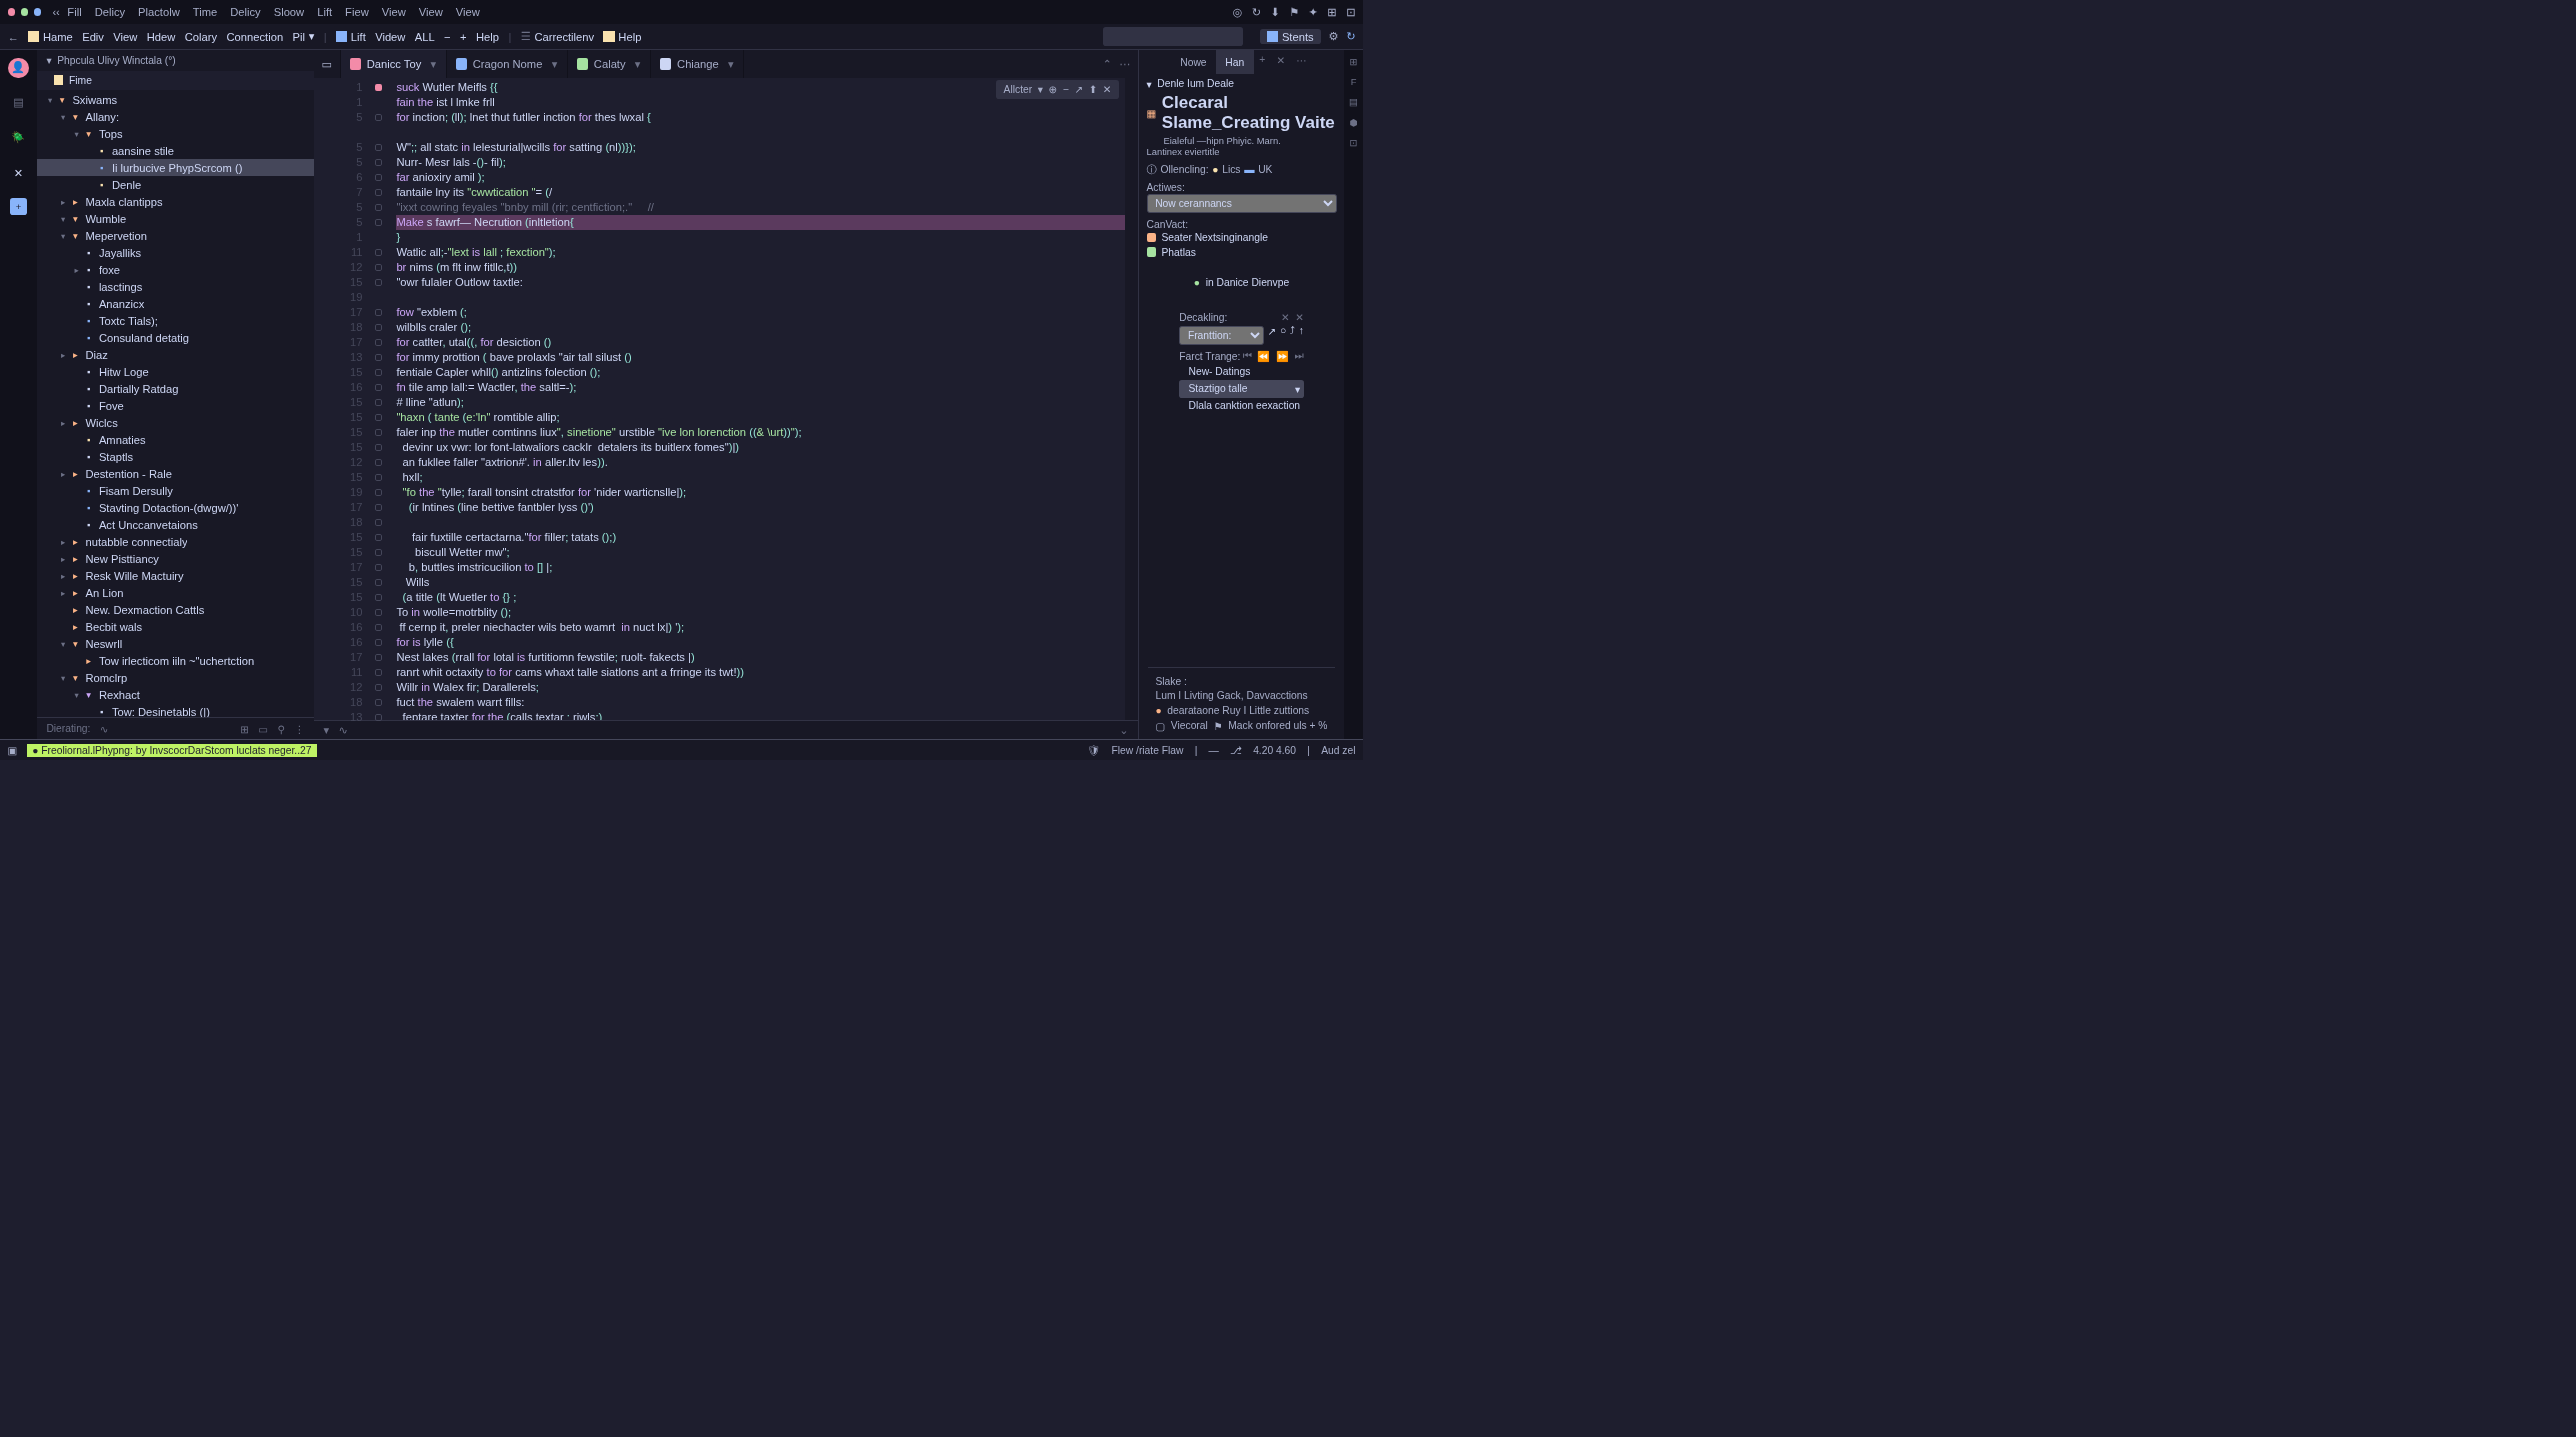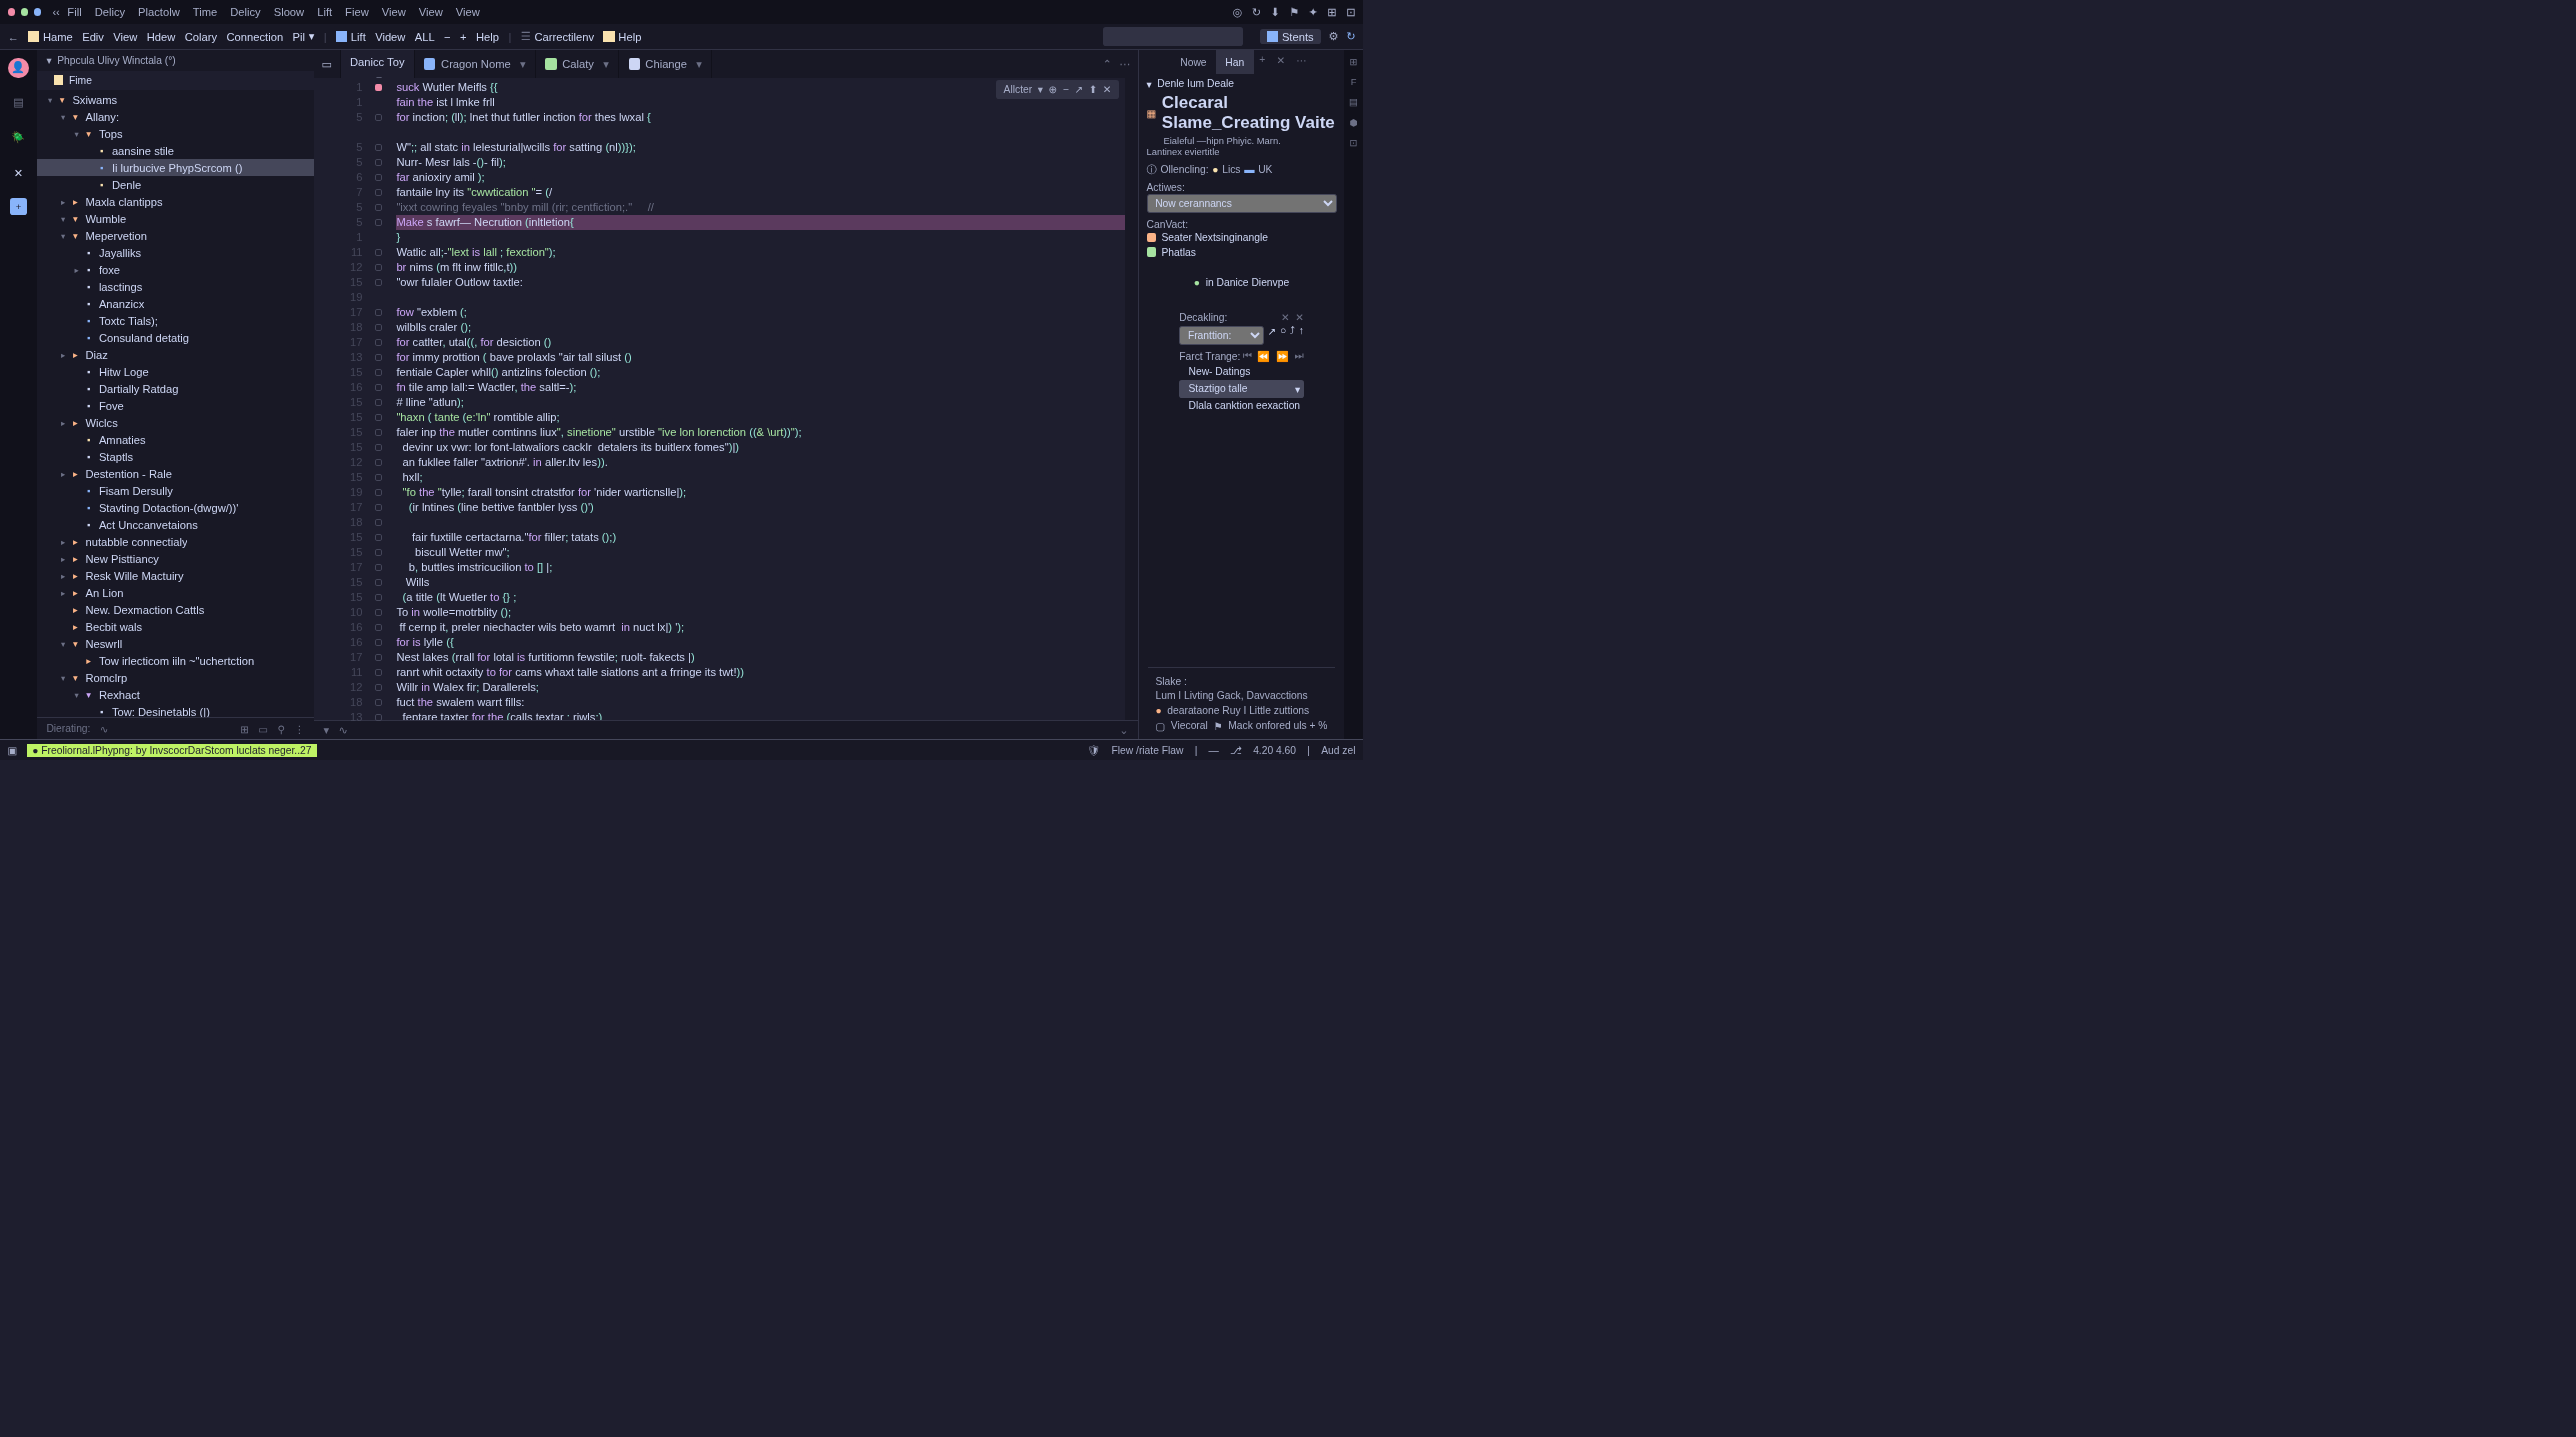--- a/index.html
+++ b/index.html
@@ -46,21 +46,21 @@
 .folder-icon { color: #fab387; }
 .file-icon-js { color: #f9e2af; }
 .file-icon-blue { color: #89b4fa; }
 .file-icon-purple { color: #cba6f7; }
 .sidebar-bottom { height: 22.5px; border-top: 0.9px solid #313244; display: flex; align-items: center; padding: 0 9.4px; gap: 9.4px; color: #6c7086; font-size: 10.3px; }
 
 
 .editor-area { flex: 1; display: flex; flex-direction: column; background: #1e1e2e; min-width: 0; }
 .tabs-row { height: 28px; display: flex; align-items: stretch; background: #181825; }
 .tab { display: flex; align-items: center; padding: 0 9.4px; gap: 5.6px; background: #181825; border-right: 0.9px solid #11111b; font-size: 11.2px; color: #a6adc8; cursor: pointer; }
-.tab.active { background: #1e1e2e; color: #cdd6f4; flex-direction: column; }
+.tab.active { background: #1e1e2e; color: #cdd6f4; }
 .tab .tab-icon { width: 11.2px; height: 11.2px; }
 .tab .close-x { color: #6c7086; margin-left: 3.7px; }
 .tabs-row .tab-actions { margin-left: auto; display: flex; align-items: center; gap: 7.5px; padding: 0 7.5px; color: #6c7086; }
 .editor-split { flex: 1; display: flex; min-height: 0; }
 .editor-pane { flex: 1; display: flex; min-width: 0; position: relative; }
 .gutter { width: 56px; background: #1e1e2e; text-align: right; padding-right: 7.5px; color: #45475a; font-family: 'Consolas', monospace; font-size: 11.2px; line-height: 15px; padding-top: 1.9px; }
 .gutter .ln { height: 15px; }
 .breakpoint-col { width: 17px; background: #1e1e2e; padding-top: 1.9px; }
 .breakpoint-col .bp { height: 15px; display: flex; align-items: center; justify-content: center; }
 .bp-red { width: 7.5px; height: 7.5px; background: #f38ba8; border-radius: 1.9px; }

